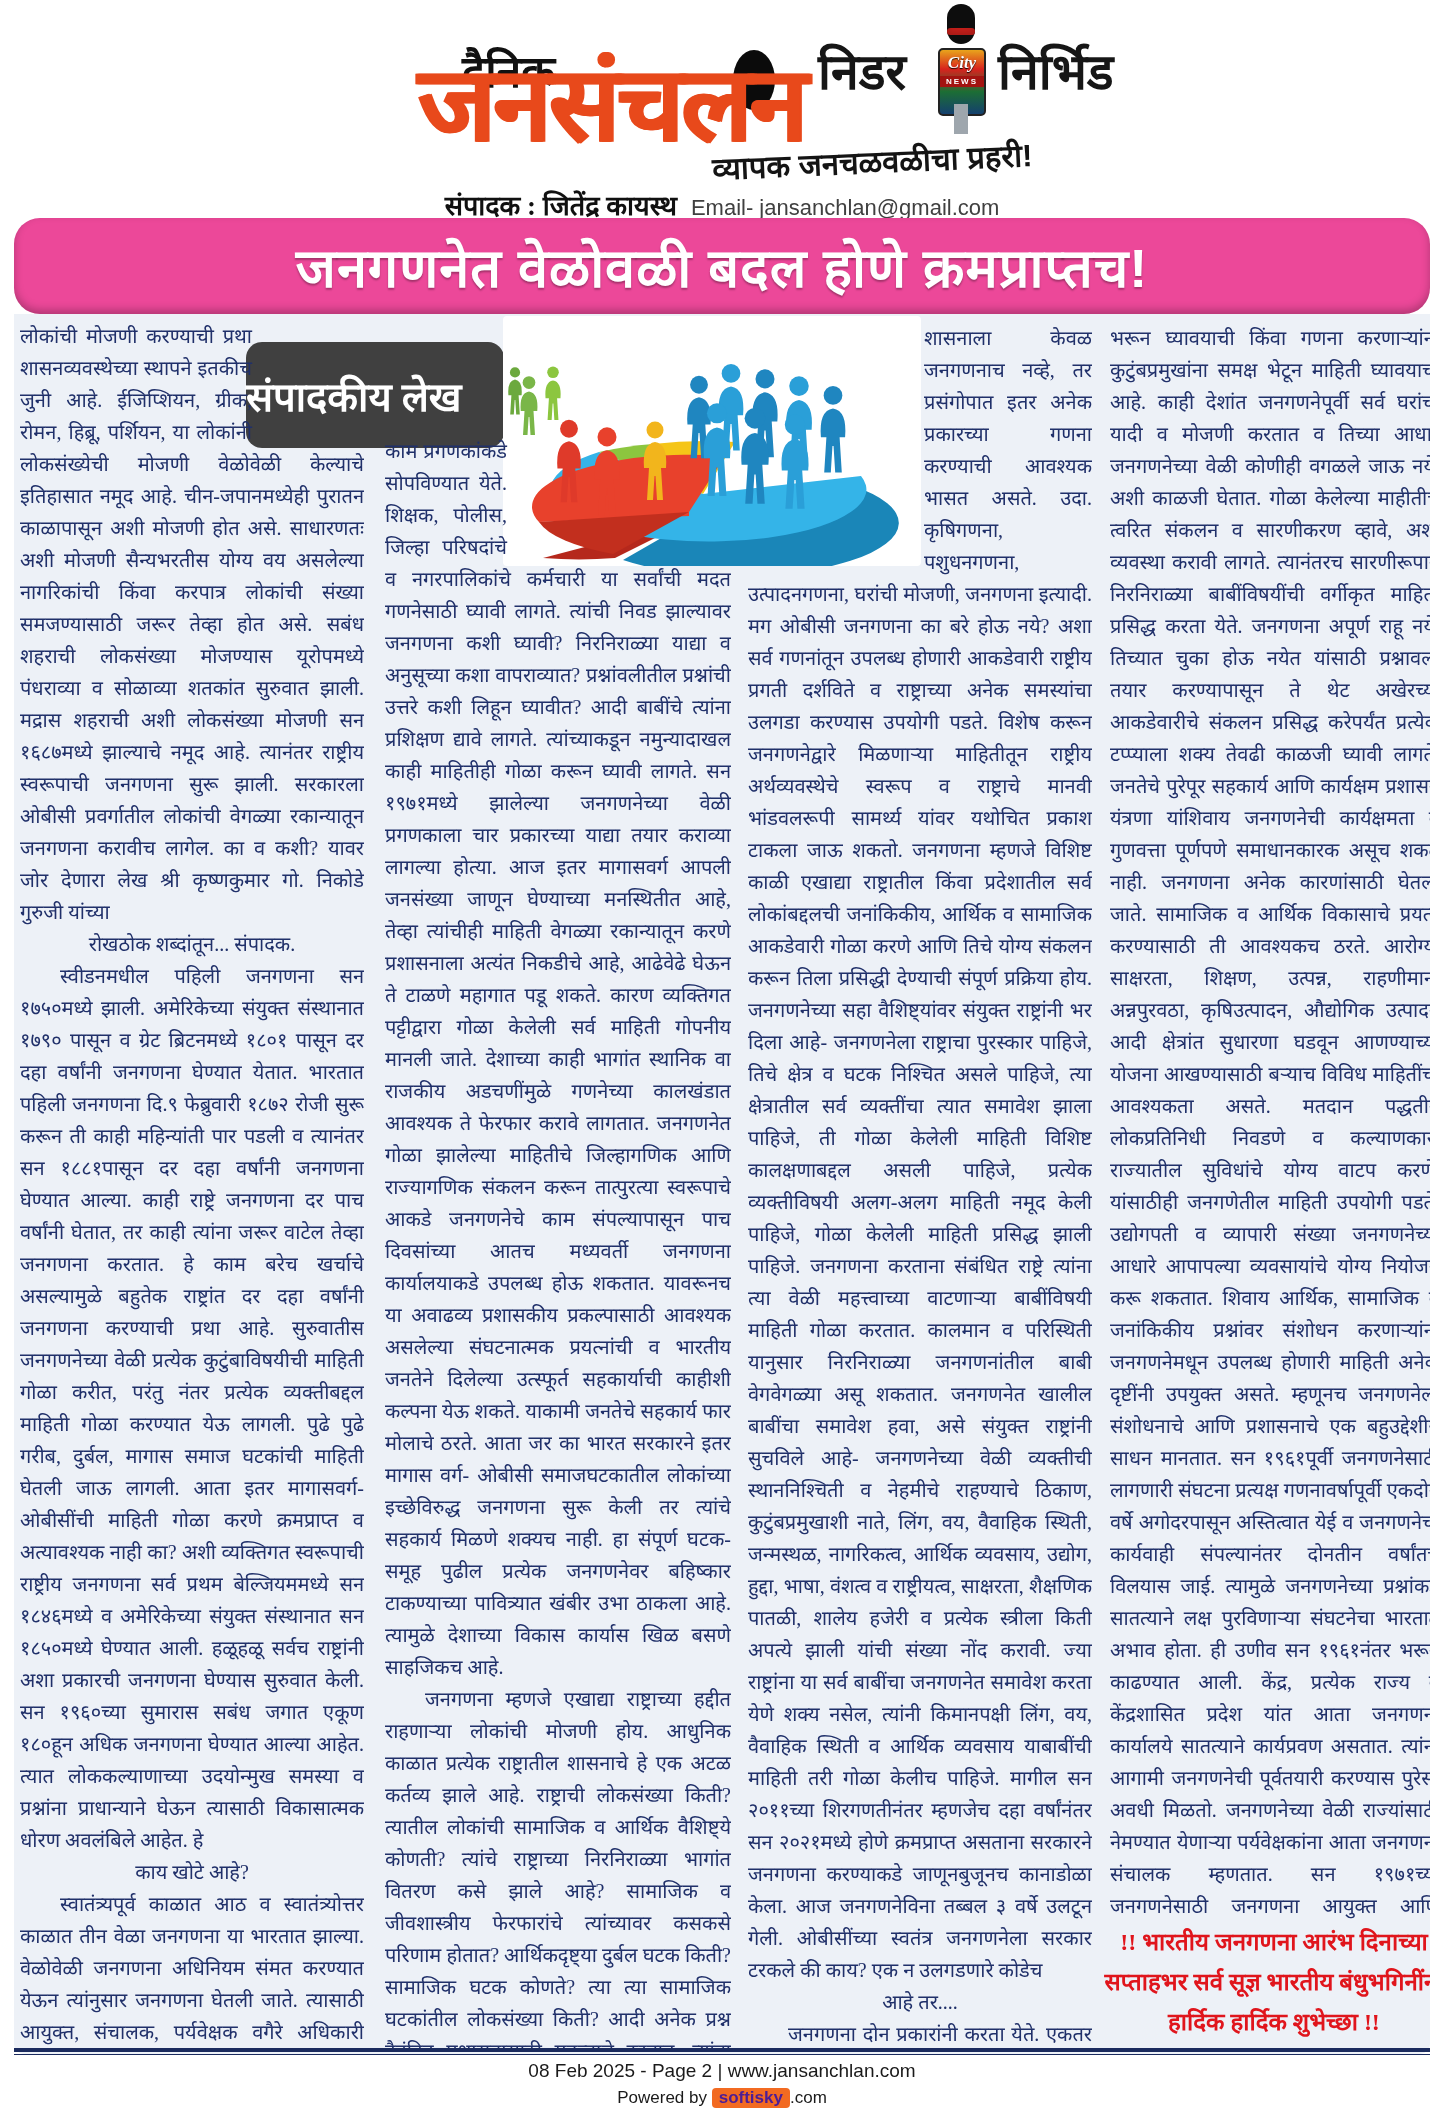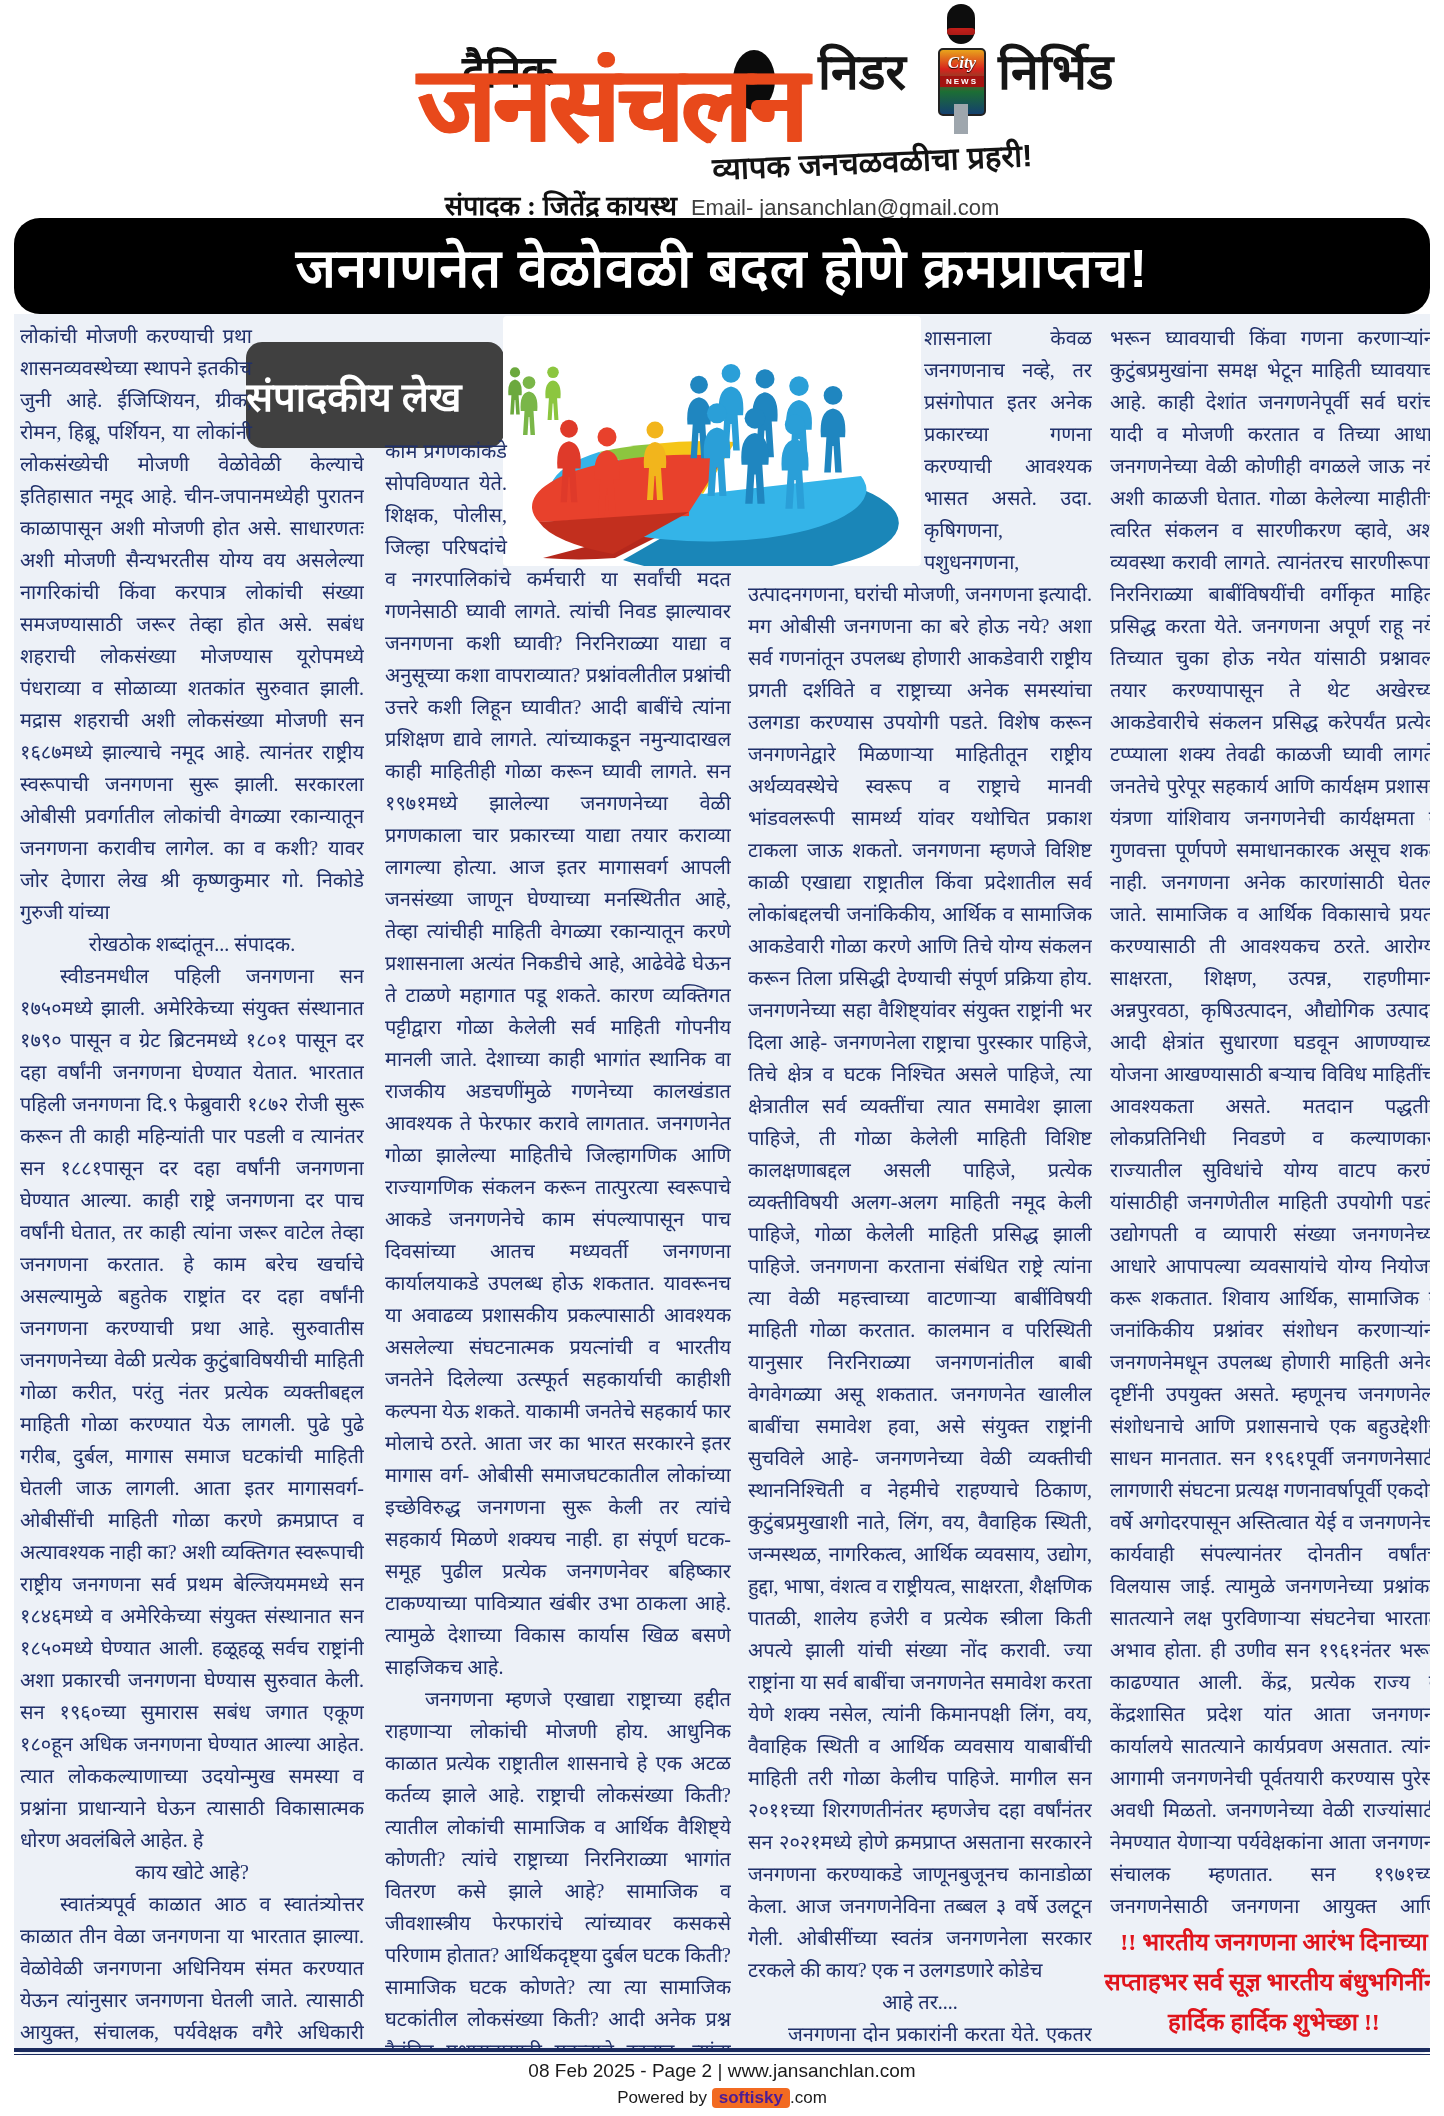--- a/index.html
+++ b/index.html
@@ -27,21 +27,21 @@
   .citymic .stem{position:absolute;left:18px;top:100px;width:14px;height:30px;background:#9ea6ad;}
   .brand{position:absolute;left:418px;top:52px;font-size:104px;line-height:104px;font-weight:900;color:#e8491b;
          letter-spacing:-2px;text-shadow:2px 0 0 #e8491b,-1px 0 0 #e8491b;
          font-family:"Liberation Sans","DejaVu Sans",sans-serif;}
   .tagline{position:absolute;left:712px;top:140px;font-size:31px;font-weight:900;color:#141414;
          transform:rotate(-2.5deg);font-family:"Liberation Sans","DejaVu Sans",sans-serif;}
   .editor-row{position:absolute;left:0;top:186px;width:1444px;text-align:center;}
   .editor-name{font-size:27px;font-weight:900;color:#101010;font-family:"Liberation Serif",serif;}
   .editor-email{font-size:22px;color:#404040;font-family:"Liberation Sans","DejaVu Sans",sans-serif;margin-left:10px;}
   
-  .band{position:absolute;left:14px;top:218px;width:1416px;height:96px;background:#000000;border-radius:26px;
+  .band{position:absolute;left:14px;top:218px;width:1416px;height:96px;background:#ec4899;border-radius:26px;
         display:flex;align-items:center;justify-content:center;
         box-shadow:inset 0 -4px 8px rgba(0,0,0,.25);}
   .band-text{color:#ffffff;font-size:54px;font-weight:900;letter-spacing:1px;
         font-family:"Liberation Sans","DejaVu Sans",sans-serif;text-shadow:0 2px 2px rgba(0,0,0,.3);}
   
   .bodyarea{position:absolute;left:14px;top:314px;width:1416px;height:1740px;background:#edf1f7;
         border-radius:0 0 10px 10px;overflow:hidden;}
   .col{position:absolute;text-align:justify;font-size:20px;line-height:32px;color:#20306a;overflow:hidden;}
   .col p{margin:0;padding:0;}
   .col p.indent{text-indent:40px;}

